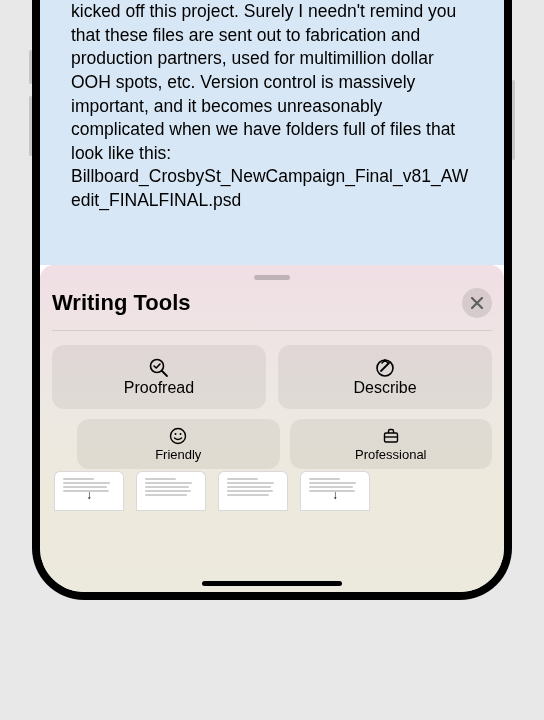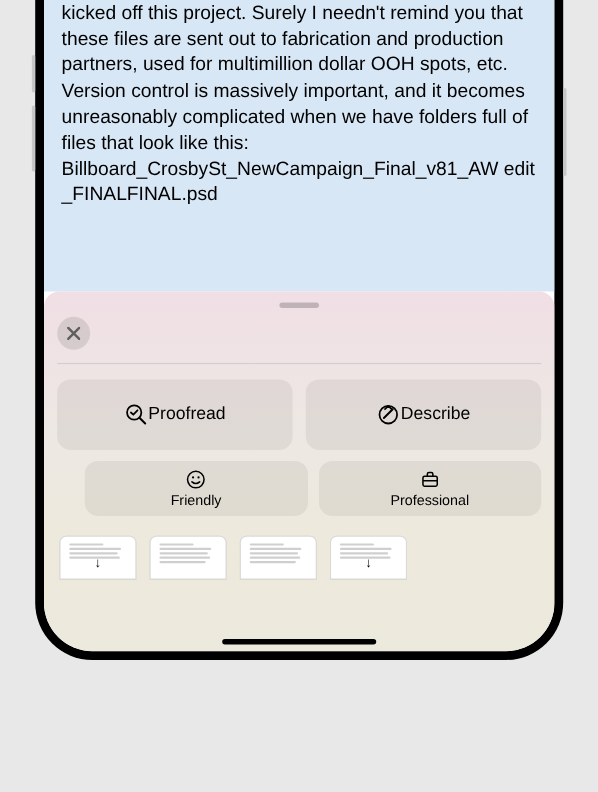--- a/index.html
+++ b/index.html
@@ -24,21 +24,21 @@
     }
     .phone-screen {
       width: 100%;
       height: 100%;
       background: #fff;
       border-radius: 0 0 44px 44px;
       overflow: hidden;
       position: relative;
     }
     .email-content {
-      padding: 0 16px;
+      padding: 0 31px;
       background: #d8e7f5;
       height: 265px;
       overflow: hidden;
     }
     .email-text {
       font-size: 17.5px;
       line-height: 1.35;
       color: #000;
       padding-top: 0;
     }
@@ -125,34 +125,34 @@
       display: flex;
       gap: 12px;
       margin-bottom: 10px;
     }
     .tool-btn-lg {
       flex: 1;
       background: rgba(0,0,0,0.06);
       border-radius: 12px;
       height: 64px;
       display: flex;
-      flex-direction: row;
+      flex-direction: column;
       align-items: center;
       justify-content: center;
       gap: 0;
       cursor: pointer;
     }
     .tool-btn-lg .tool-label {
       font-size: 16px;
       color: #000;
     }
     .tool-row-2 {
       display: flex;
       gap: 10px;
-      margin-bottom: 18px;
+      margin-bottom: 2px;
       padding-left: 25px;
     }
     .tool-btn-sm {
       flex: 1;
       background: rgba(0,0,0,0.06);
       border-radius: 12px;
       height: 50px;
       display: flex;
       flex-direction: column;
       align-items: center;
@@ -228,20 +228,21 @@
   <div class="phone-screen">
 
     <div class="email-content">
       <p class="email-text">kicked off this project. Surely I needn't remind you that these files are sent out to fabrication and production partners, used for multimillion dollar OOH spots, etc. Version control is massively important, and it becomes unreasonably complicated when we have folders full of files that look like this:</p>
       <p class="email-filename">Billboard_CrosbySt_NewCampaign_Final_v81_AW edit_FINALFINAL.psd</p>
     </div>
 
     <div class="sheet">
       <div class="grabber"></div>
       <div class="sheet-header">
+        <div class="sheet-title">Writing Tools</div>
         <div class="close-btn">
           <svg width="12" height="12" viewBox="0 0 12 12">
               <path d="M1 1 L11 11 M11 1 L1 11" stroke="#5f5f5f" stroke-width="2.2" stroke-linecap="round"></path>
             </svg>
         </div>
       </div>
 
 
       <div class="divider"></div>
 

